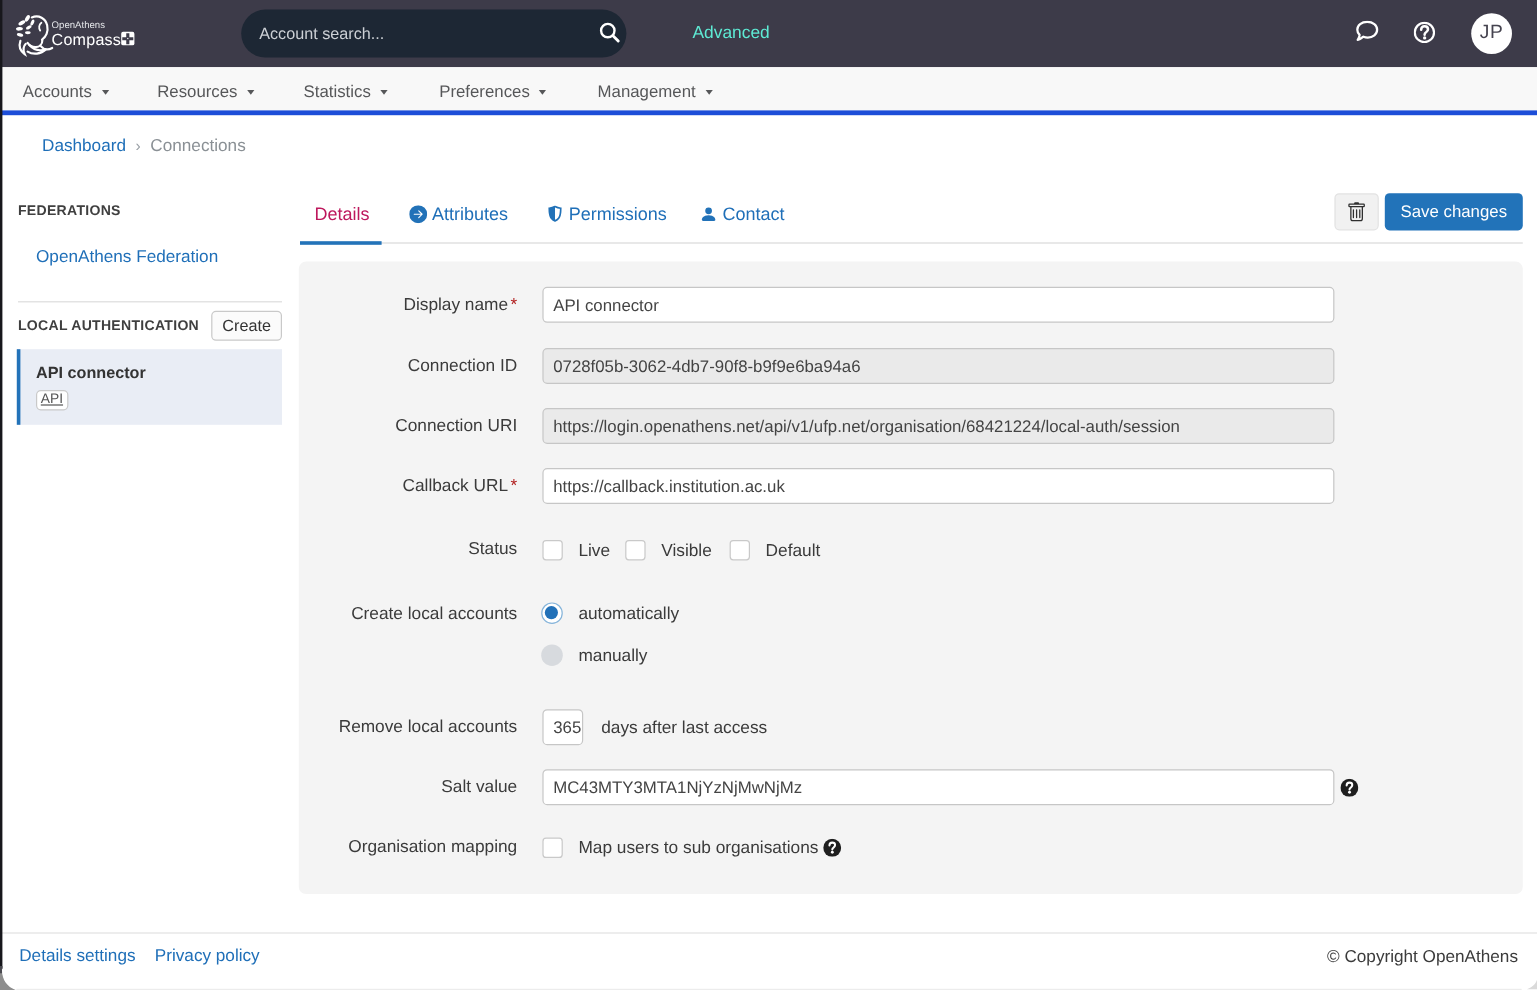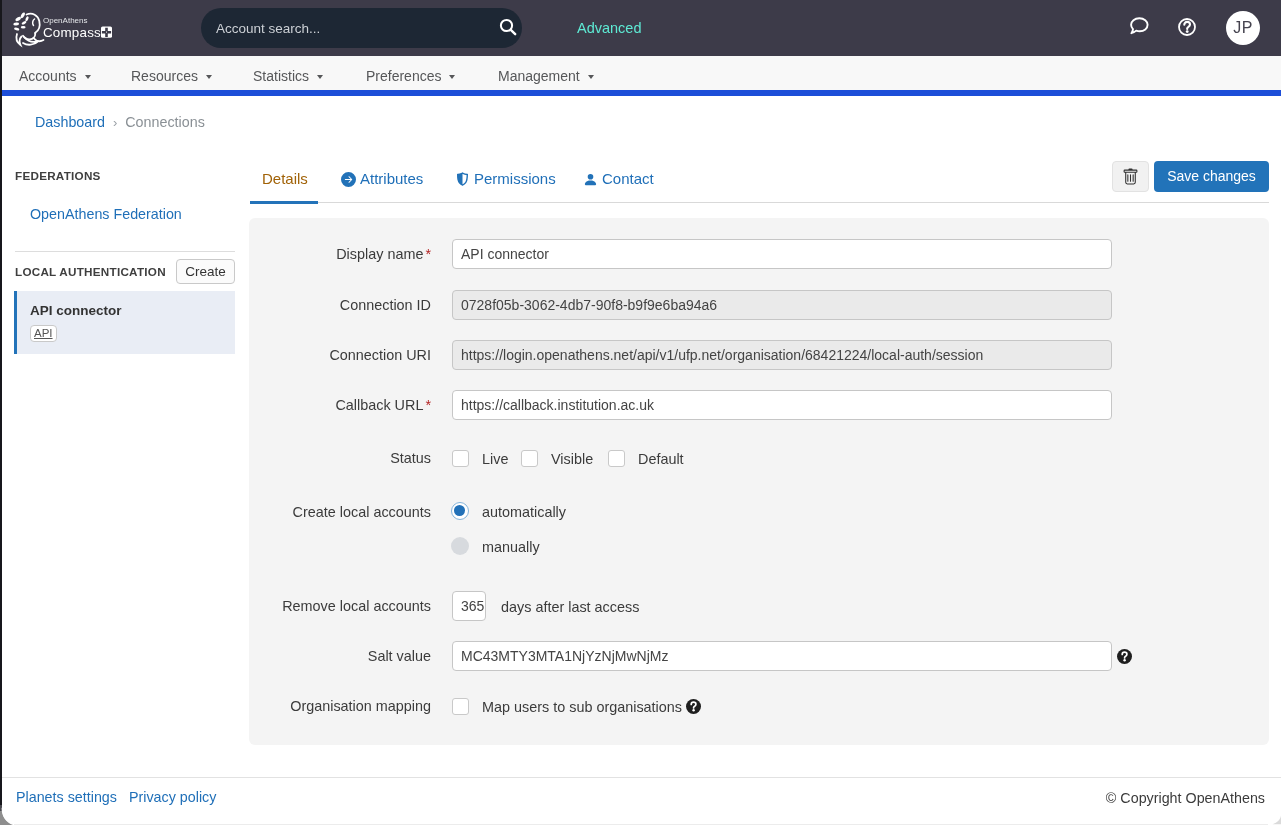--- a/index.html
+++ b/index.html
@@ -12,41 +12,41 @@
 .header { position:absolute; left:0; top:0; width:1281px; height:56px; background:#3d3b49; }
 .search { position:absolute; left:201px; top:8px; width:321px; height:40px; background:#1d2734; border-radius:20px; }
 .search .ph { position:absolute; left:15px; top:50%; transform:translateY(-50%); color:#ccd0d5; font-size:13.5px; }
 .search svg.mag { position:absolute; right:4px; top:9px; }
 .advanced { position:absolute; left:553px; top:0; height:56px; line-height:56px; color:#5eead4; font-size:14.5px;margin-left:24px; }
 .orgtitle { position:absolute; right:192px; top:0; height:56px; line-height:56px; color:#fff; font-size:14.7px; }
 .hicon { position:absolute; top:14px; }
 .avatar { position:absolute; left:1226px; top:11px; width:34px; height:34px; border-radius:50%; background:#fff; color:#45434f; font-size:16px; display:flex; align-items:center; justify-content:center; letter-spacing:0.5px; }
 
 
-.nav { position:absolute; left:0; top:56px; width:1281px; height:40px; background:#f8f8f8; border-bottom:6px solid #1d4ed8; }
+.nav { position:absolute; left:0; top:56px; width:1281px; height:40px; background:#f8f8f8; border-bottom:4px solid #1d4ed8; }
 .nav a { position:absolute; top:0; height:40px; line-height:40px; font-size:14px; color:#565759; text-decoration:none; }
 .caret { display:inline-block; width:0; height:0; border-left:3.5px solid transparent; border-right:3.5px solid transparent; border-top:4.5px solid #565759; margin-left:8px; vertical-align:2px; }
 
 
 .crumb { position:absolute; left:16px; top:114px; font-size:14.3px; color:#8a9095;margin-left:19px; }
 .crumb a { color:#1f6fb8; text-decoration:none; }
 .crumb .sep { color:#9aa0a6; margin:0 8px; font-size:13px; }
 .sidehead { position:absolute; left:15px; font-size:11.7px; font-weight:700; color:#3f3f3f; letter-spacing:0.25px; }
 .fedlink { position:absolute; left:30px; top:206px; font-size:14.3px; color:#1f6fb8; text-decoration:none; }
 .sidediv { position:absolute; left:15px; top:251px; width:220px; height:1px; background:#ddd; }
 .createbtn { position:absolute; left:176px; top:259px; width:59px; height:25px; background:#fbfbfb; border:1px solid #c9c9c9; border-radius:4px; font-size:13.5px; color:#333; text-align:center; line-height:23px; }
 .selitem { position:absolute; left:14px; top:291px; width:221px; height:63px; background:#e9edf5; border-left:3px solid #2373b9; }
 .selitem .nm { position:absolute; left:13px; top:12px; font-size:13.5px; font-weight:700; color:#333; }
 .selitem .badge { position:absolute; left:13px; top:34px; background:#fff; border:1px solid #c9c9c9; border-radius:4px; font-size:11.5px; color:#555; padding:1px 3px 2px;text-decoration:underline; }
 
 
 .tabs { position:absolute; left:250px; top:160px; width:1019px; height:43px; }
 .tabline { position:absolute; left:0; bottom:0; width:1019px; height:1px; background:#d9d9d9; }
 .tab { position:absolute; top:10px; font-size:15px; }
-.tab.active { color:#a16207; }
+.tab.active { color:#be185d; }
 .tab a { color:#1f6fb8; text-decoration:none; }
 .activebar { position:absolute; left:0; bottom:-1px; width:68px; height:3px; background:#2373b9; }
 .tabicon { display:inline-block; vertical-align:-2.5px; margin-right:4px; }
 
 
 .trashbtn { position:absolute; left:1112px; top:161px; width:37px; height:31px; background:#f1f1f1; border:1px solid #e2e2e2; border-radius:4px; display:flex; align-items:center; justify-content:center; }
 .savebtn { position:absolute; left:1154px; top:161px; width:115px; height:31px; background:#2273b9; border-radius:4px; color:#fff; font-size:14px; text-align:center; line-height:31px; }
 
 
 .panel { position:absolute; left:249px; top:218px; width:1020px; height:527px; background:#f4f4f4; border-radius:6px; }
@@ -216,21 +216,21 @@
       <span class="chklbl" style="left:233px;top:2px">Map users to sub organisations</span>
       <div class="qmark" style="left:437px;top:2px"><svg width="15" height="15" viewBox="0 0 15 15">
             <circle cx="7.5" cy="7.5" r="7.5" fill="#1f1f1f"></circle>
             <path d="M5.2 5.5 C5.2 4.1 6.2 3.2 7.5 3.2 C8.9 3.2 9.9 4.1 9.9 5.2 C9.9 6.2 9.3 6.8 8.6 7.3 C7.9 7.7 7.6 8.1 7.6 8.7 L7.6 9" fill="none" stroke="#fff" stroke-width="1.7" stroke-linecap="round"></path>
             <circle cx="7.6" cy="11.2" r="1.2" fill="#fff"></circle>
           </svg></div>
     </div>
   </div>
 
   <div class="footer">
-    <a style="position:absolute;left:16px;top:11px">Planets settings</a>
+    <a style="position:absolute;left:16px;top:11px">Details settings</a>
     <a style="position:absolute;left:129px;top:11px">Privacy policy</a>
     <span class="copyright">© Copyright OpenAthens</span>
   </div>
 
   <div class="leftedge"></div>
   <svg style="position:absolute;left:0;top:805px;z-index:70" width="1281" height="20" viewBox="0 0 1281 20">
     <rect x="10" y="19" width="1258" height="1" fill="#ececec"></rect>
     <path d="M0 0 L0 20 L14 20 L14 19.5 C6.5 17.5 2 12 2 3 L2 0 Z" fill="#8e8e8e"></path>
     <path d="M0 0 L2 0 L2 6 L0 6 Z" fill="#4a4a50"></path>
     <path d="M1281 10.5 C1280.5 14.3 1277.5 17.7 1272.5 19.3 L1281 19.3 Z" fill="#dadada"></path>

